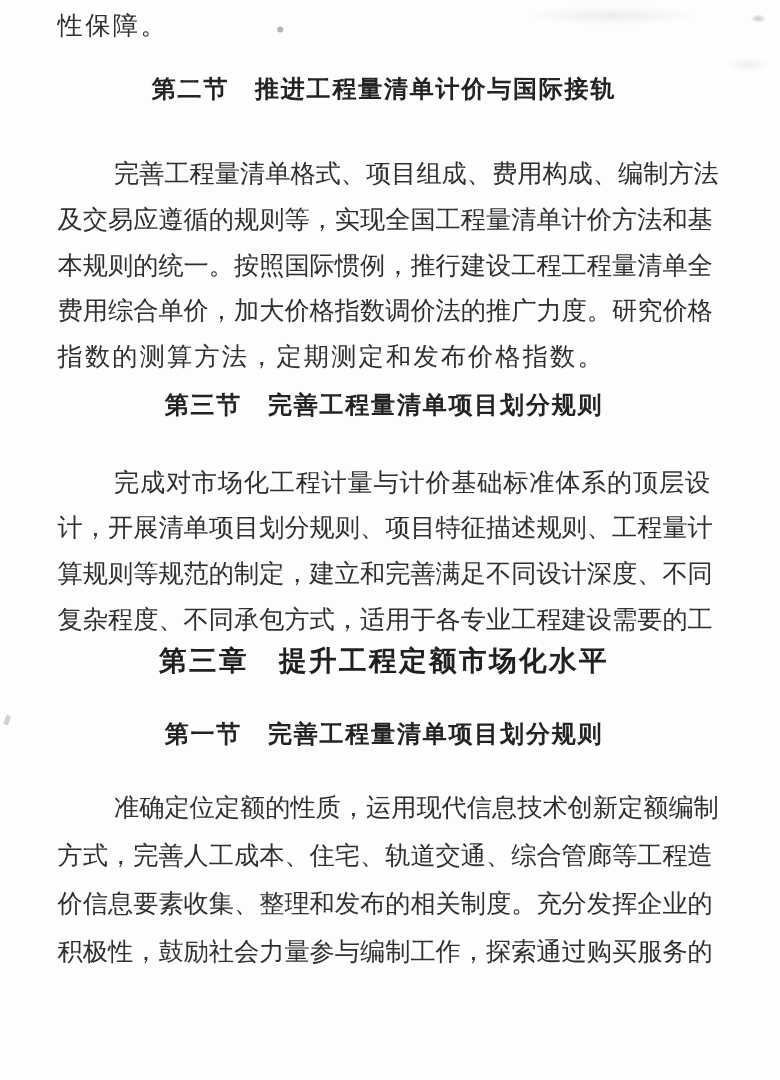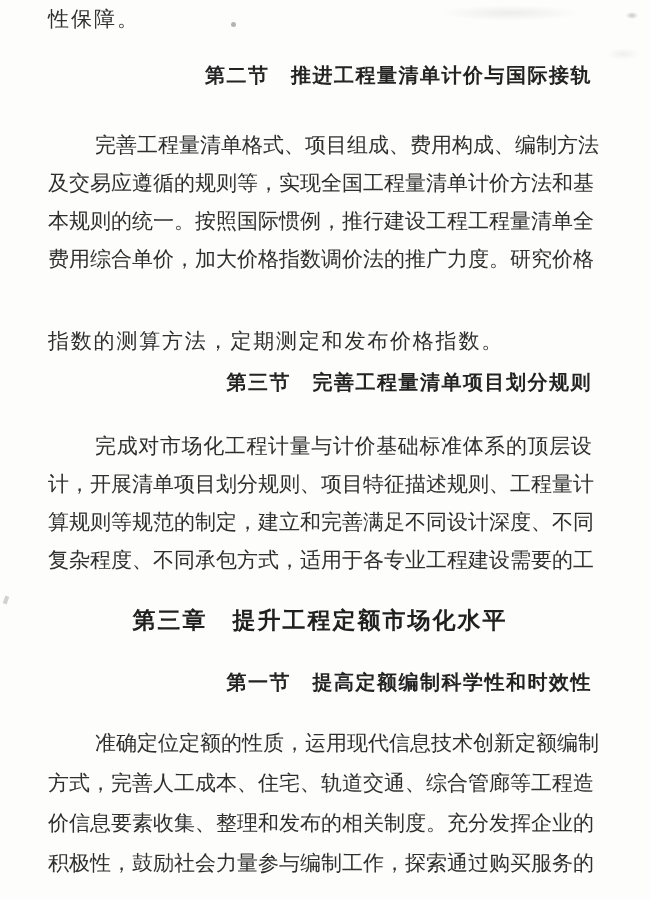--- a/index.html
+++ b/index.html
@@ -29,36 +29,34 @@
   .a4 { left: 606px; top: 48px; width: 34px;  height: 12px; border-radius: 50%;
         background: radial-gradient(ellipse at center, rgba(120,120,120,0.10), rgba(120,120,120,0) 70%); }
   .a5 { left: 4px;  top: 596px; width: 4px;   height: 8px;
         background: rgba(110,110,110,0.30); transform: rotate(20deg); }
 
   .fragment {
     height: 26px;
     line-height: 26px;
     font-size: 21px;
     letter-spacing: 2px;
-    font-family: Liberation Mono, monospace;
   }
   .sec-heading {
     margin-top: 28px;
     height: 26px;
     line-height: 26px;
-    text-align: right;
+    text-align: center;
     font-family: "Liberation Sans", "DejaVu Sans", sans-serif;
     font-weight: bold;
     font-size: 20px;
     letter-spacing: 1.5px;
     color: #232323;
     white-space: nowrap;
   }
   .chapter-heading {
-    margin-top: 26px;
     height: 30px;
     line-height: 30px;
     text-align: center;
     font-family: "Liberation Sans", "DejaVu Sans", sans-serif;
     font-weight: bold;
     font-size: 23px;
     letter-spacing: 2px;
     color: #202020;
     white-space: nowrap;
   }
@@ -71,21 +69,21 @@
   .para3 { margin-top: 28px; }
 
   .line {
     display: flex;
     align-items: center;
     height: 38px;
     white-space: nowrap;
   }
   .para3 .line { height: 40px; }
   .line.stretch { justify-content: space-between; }
-  .line.no-stretch { letter-spacing: 1.8px; margin-top: 44px; }
+  .line.no-stretch { letter-spacing: 1.8px; }
   .line.indent { padding-left: 47px; }
 </style>
 </head>
 <body>
 
 <div class="page">
 
   <div class="artifact a1"></div>
   <div class="artifact a2"></div>
   <div class="artifact a3"></div>
@@ -319,21 +317,21 @@
         <span>设</span>
         <span>需</span>
         <span>要</span>
         <span>的</span>
         <span>工</span>
       </div>
   </div>
 
   <div class="chapter-heading">第三章　提升工程定额市场化水平</div>
 
-  <div class="sec-heading h-sec1">第一节　提高定额编制科学性和时效性</div>
+  <div class="sec-heading h-sec1">第一节　完善工程量清单项目划分规则</div>
 
   <div class="para para3">
     <div class="line stretch indent">
         <span>准</span>
         <span>确</span>
         <span>定</span>
         <span>位</span>
         <span>定</span>
         <span>额</span>
         <span>的</span>

